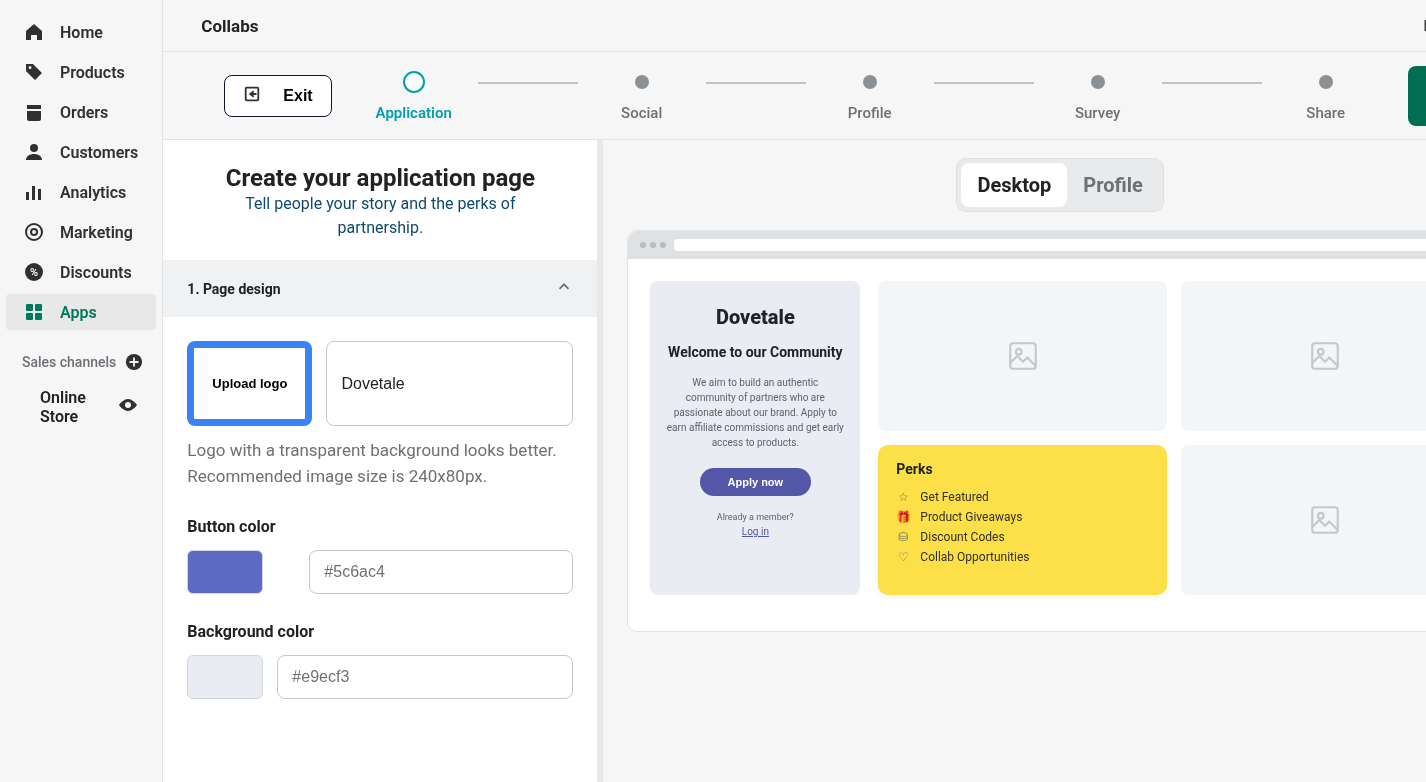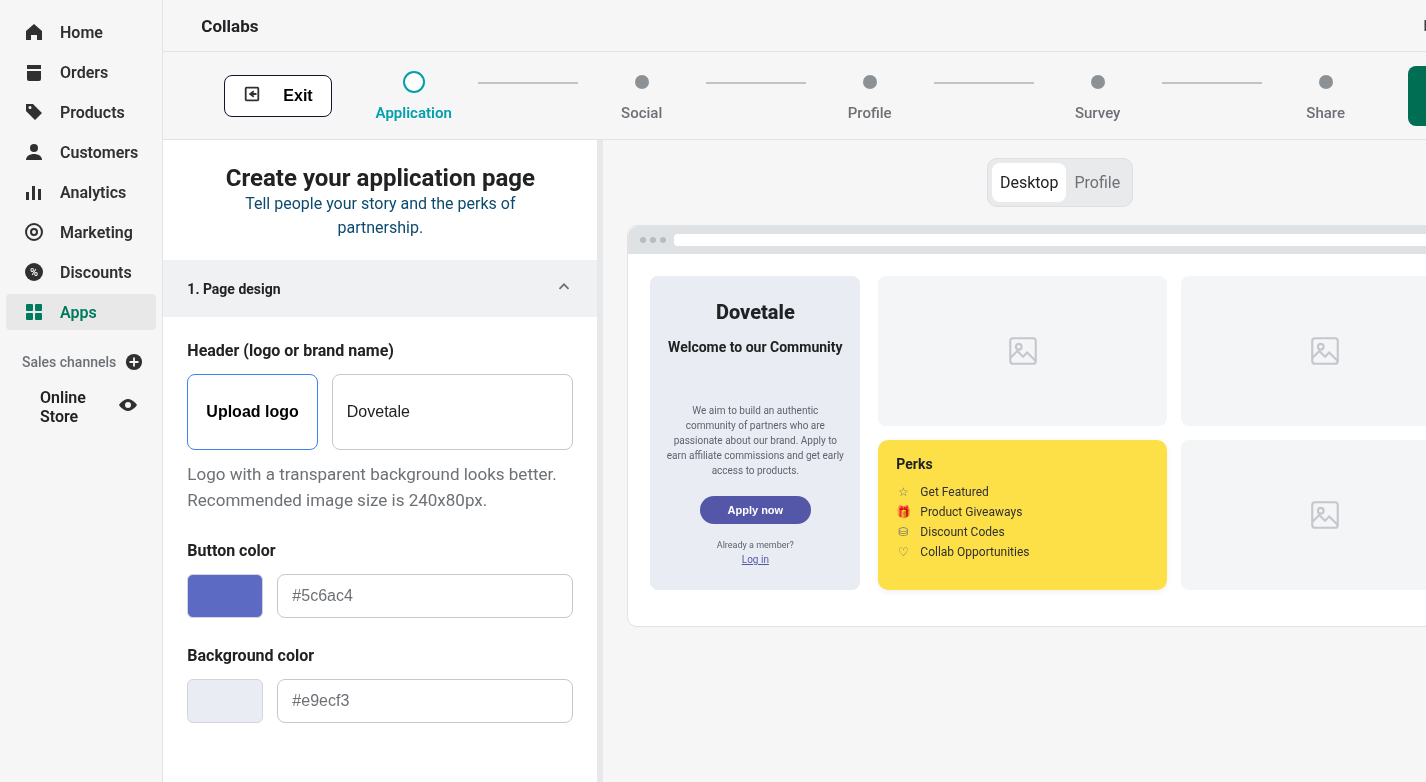--- a/index.html
+++ b/index.html
@@ -41,44 +41,44 @@
   .right-pane { flex:1; background:#f6f6f7; padding: 18px 24px; overflow:auto; }
 
   .pane-header { text-align:center; padding: 24px 40px 20px 40px; }
   .pane-header h1 { font-size:24px; font-weight:700; margin-bottom:0; }
   .pane-header p { color:#0c4a6e; font-size:16px; line-height:1.5; }
 
   .accordion-head { background:#f0f1f2; padding:18px 24px; display:flex; align-items:center; justify-content:space-between; font-weight:700; font-size:14px; cursor:pointer; }
   .accordion-body { padding: 24px 24px 12px 24px; }
   .field-label { font-size:16px; font-weight:700; margin-bottom:14px; }
   .row { display:flex; gap:14px; }
-  .upload-btn { border:1px solid #3b82f6; background:#fff; border-radius:8px; padding:28px 18px; font-weight:600; font-size:16px; cursor:pointer; }
+  .upload-btn { border:7px solid #3b82f6; background:#fff; border-radius:8px; padding:28px 18px; font-weight:600; font-size:13px; cursor:pointer; }
   .text-input { flex:1; border:1px solid #c4c8cc; border-radius:8px; padding:12px 14px; font-size:16px; color:#202223; background:#fff; }
   .help-text { color:#6d7175; font-size:17px; margin-top:12px; line-height:1.5; }
   .field-block { margin-top: 28px; }
   .color-row { display:flex; gap:14px; align-items:stretch; }
   .swatch { width:76px; height:44px; border-radius:6px; border:1px solid #d2d5d9; }
 
   
   .device-toggle { display:flex; justify-content:center; margin-bottom:18px; }
   .toggle-wrap { display:flex; background:#e8eaec; border-radius:10px; padding:4px; border:1px solid #dcdfe3; }
-  .toggle-btn { padding:10px 8px; border-radius:8px; font-weight:400; font-size:16px; cursor:pointer; color:#6d7175; }
+  .toggle-btn { padding:10px 16px; border-radius:8px; font-weight:700; font-size:20px; cursor:pointer; color:#6d7175; }
   .toggle-btn.active { background:#fff; color:#202223; }
 
   .browser-frame { background:#fff; border-radius:10px; border:1px solid #e1e3e5; padding-bottom:14px; }
   .browser-top { background:#dfe2e5; border-radius:10px 10px 0 0; padding:8px 12px; display:flex; align-items:center; gap:8px; }
   .traffic { display:flex; gap:4px; }
   .traffic span { width:6px; height:6px; border-radius:50%; background:#b8bcc0; }
   .url-bar { flex:1; height:12px; background:#fff; border-radius:4px; }
 
   .preview-grid { display:flex; gap:18px; padding:22px; }
   .hero-card { width:210px; background:#e9ecf3; border-radius:8px; padding:24px 16px; text-align:center; display:flex; flex-direction:column; align-items:center; }
   .hero-card h2 { font-size:20px; font-weight:800; margin-bottom:14px; }
   .hero-card h3 { font-size:14px; font-weight:700; margin-bottom:14px; line-height:1.3; }
-  .hero-card p { font-size:10px; color:#5c6370; line-height:1.5; margin-bottom:18px;margin-top:33px; }
+  .hero-card p { font-size:10px; color:#5c6370; line-height:1.5; margin-bottom:18px; }
   .apply-btn { background:#5457a8; color:#fff; border:none; border-radius:18px; padding:8px 28px; font-size:11px; font-weight:600; cursor:pointer; margin-bottom:16px; }
   .member-q { font-size:9px; color:#5c6370; margin-bottom:4px; }
   .login-link { font-size:10px; color:#5457a8; text-decoration:underline; cursor:pointer; }
 
   .right-cards { flex:1; display:grid; grid-template-columns: 1fr 1fr; grid-template-rows: 1fr 1fr; gap:14px; }
   .img-placeholder { background:#f4f5f6; border-radius:8px; display:flex; align-items:center; justify-content:center; min-height:150px; }
   .img-placeholder svg { width:34px; height:34px; color:#c4c8cc; }
   .perks-card { background:#fde047; border-radius:10px; padding:16px 18px; box-shadow:0 2px 6px rgba(0,0,0,0.06); }
   .perks-card h4 { font-size:14px; font-weight:700; margin-bottom:10px; }
   .perk-item { display:flex; align-items:center; gap:10px; font-size:12px; color:#303030; padding:3px 0; }
@@ -94,32 +94,32 @@
       <span class="ico">
           <svg viewBox="0 0 20 20" fill="currentColor">
             <path d="M10 2l8 7v9h-5v-5H7v5H2v-9z"></path>
           </svg>
         </span>
       <span>Home</span>
     </div>
     <div class="nav-item">
       <span class="ico">
           <svg viewBox="0 0 20 20" fill="currentColor">
+            <path d="M2 2h7l9 9-7 7-9-9V2zm4 5a1.5 1.5 0 100-3 1.5 1.5 0 000 3z"></path>
+          </svg>
+        </span>
+      <span>Products</span>
+    </div>
+    <div class="nav-item">
+      <span class="ico">
+          <svg viewBox="0 0 20 20" fill="currentColor">
             <path d="M3 3h14v4H3zM3 9h14v8a2 2 0 01-2 2H5a2 2 0 01-2-2z"></path>
           </svg>
         </span>
       <span>Orders</span>
-    </div>
-    <div class="nav-item">
-      <span class="ico">
-          <svg viewBox="0 0 20 20" fill="currentColor">
-            <path d="M2 2h7l9 9-7 7-9-9V2zm4 5a1.5 1.5 0 100-3 1.5 1.5 0 000 3z"></path>
-          </svg>
-        </span>
-      <span>Products</span>
     </div>
     <div class="nav-item">
       <span class="ico">
           <svg viewBox="0 0 20 20" fill="currentColor">
             <circle cx="10" cy="6" r="4"></circle>
             <path d="M2 18c0-4 4-6 8-6s8 2 8 6z"></path>
           </svg>
         </span>
       <span>Customers</span>
     </div>
@@ -259,32 +259,31 @@
         </div>
 
         <div class="accordion-head">
           <span>1. Page design</span>
           <span><svg width="18" height="18" viewBox="0 0 20 20" fill="none" stroke="#6d7175" stroke-width="2">
                 <path d="M5 12l5-5 5 5"></path>
               </svg></span>
         </div>
 
         <div class="accordion-body">
-          <div class="field-label">Header (logo or brand name)</div>
           <div class="row">
             <button class="upload-btn">Upload logo</button>
             <input class="text-input" value="Dovetale" style="">
           </div>
           <div class="help-text">Logo with a transparent background looks better. Recommended image size is 240x80px.</div>
 
           <div class="field-block">
             <div class="field-label">Button color</div>
             <div class="color-row">
               <div class="swatch" style="background:#5c6ac4"></div>
-              <input class="text-input" style="color: rgb(109, 113, 117);" value="#5c6ac4">
+              <input class="text-input" style="color: rgb(109, 113, 117); margin-left: 32px;" value="#5c6ac4">
             </div>
           </div>
 
           <div class="field-block">
             <div class="field-label">Background color</div>
             <div class="color-row">
               <div class="swatch" style="background:#e9ecf3"></div>
               <input class="text-input" style="color: rgb(109, 113, 117);" value="#e9ecf3">
             </div>
           </div>

